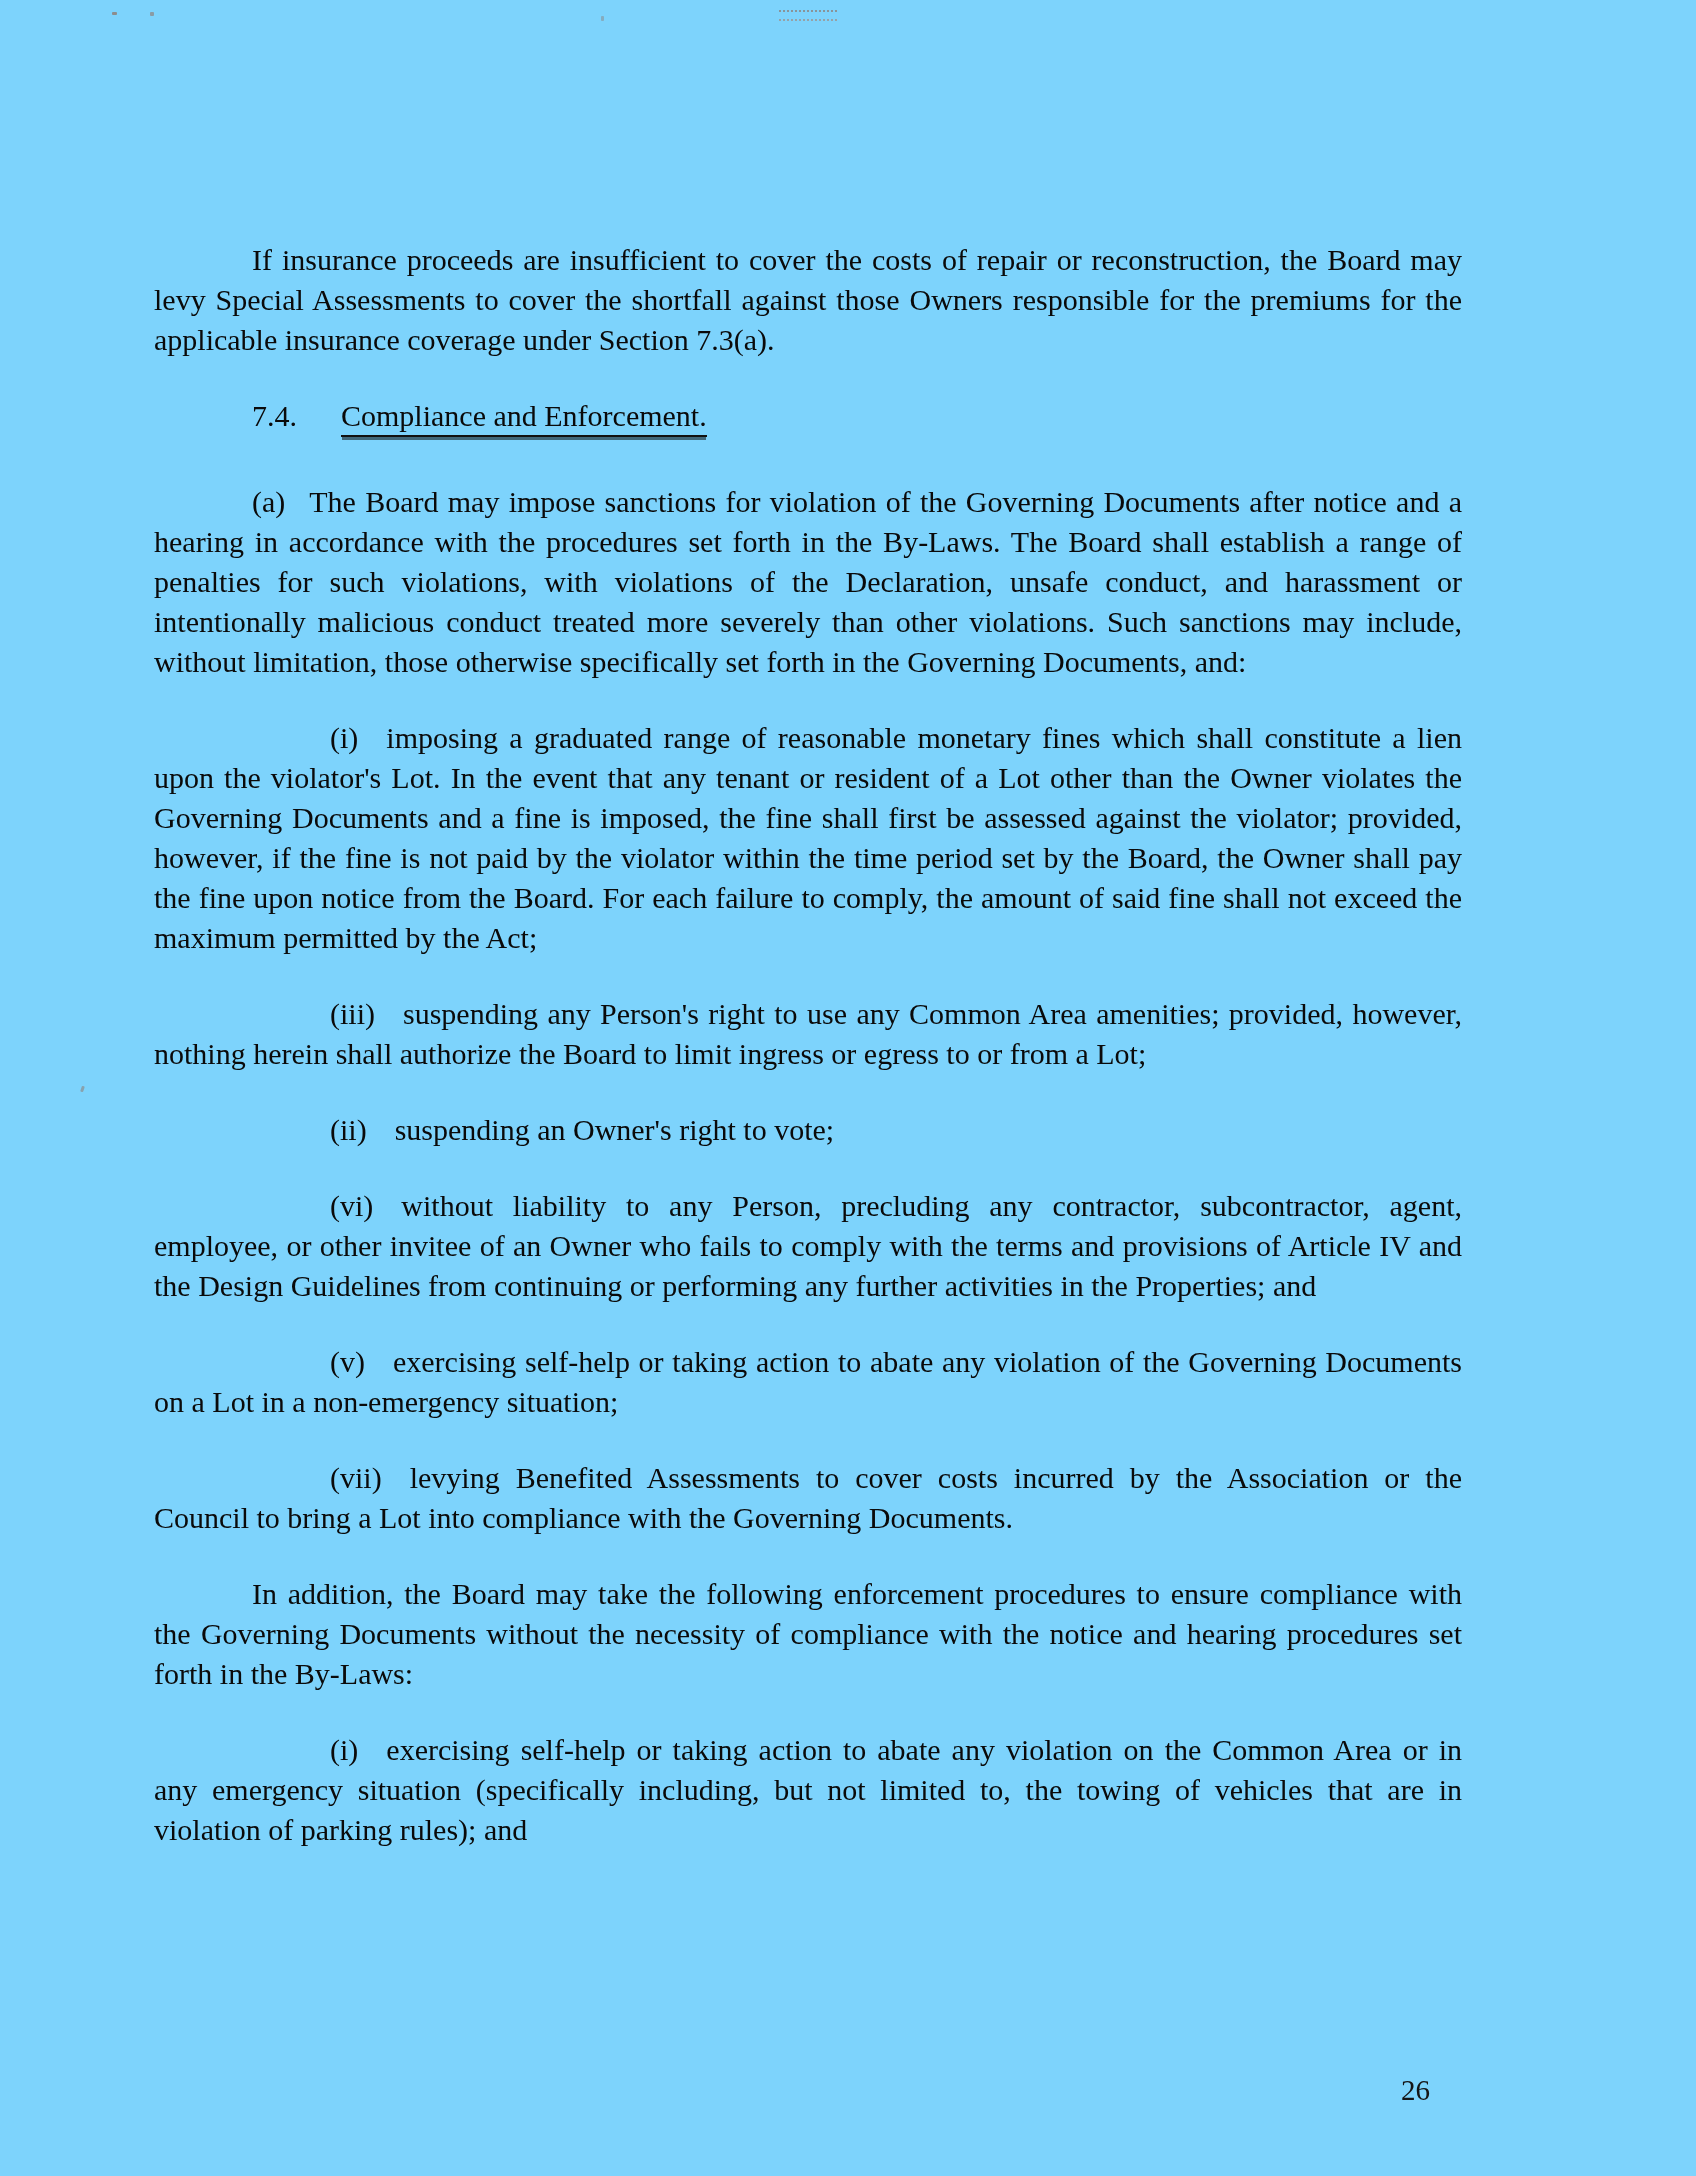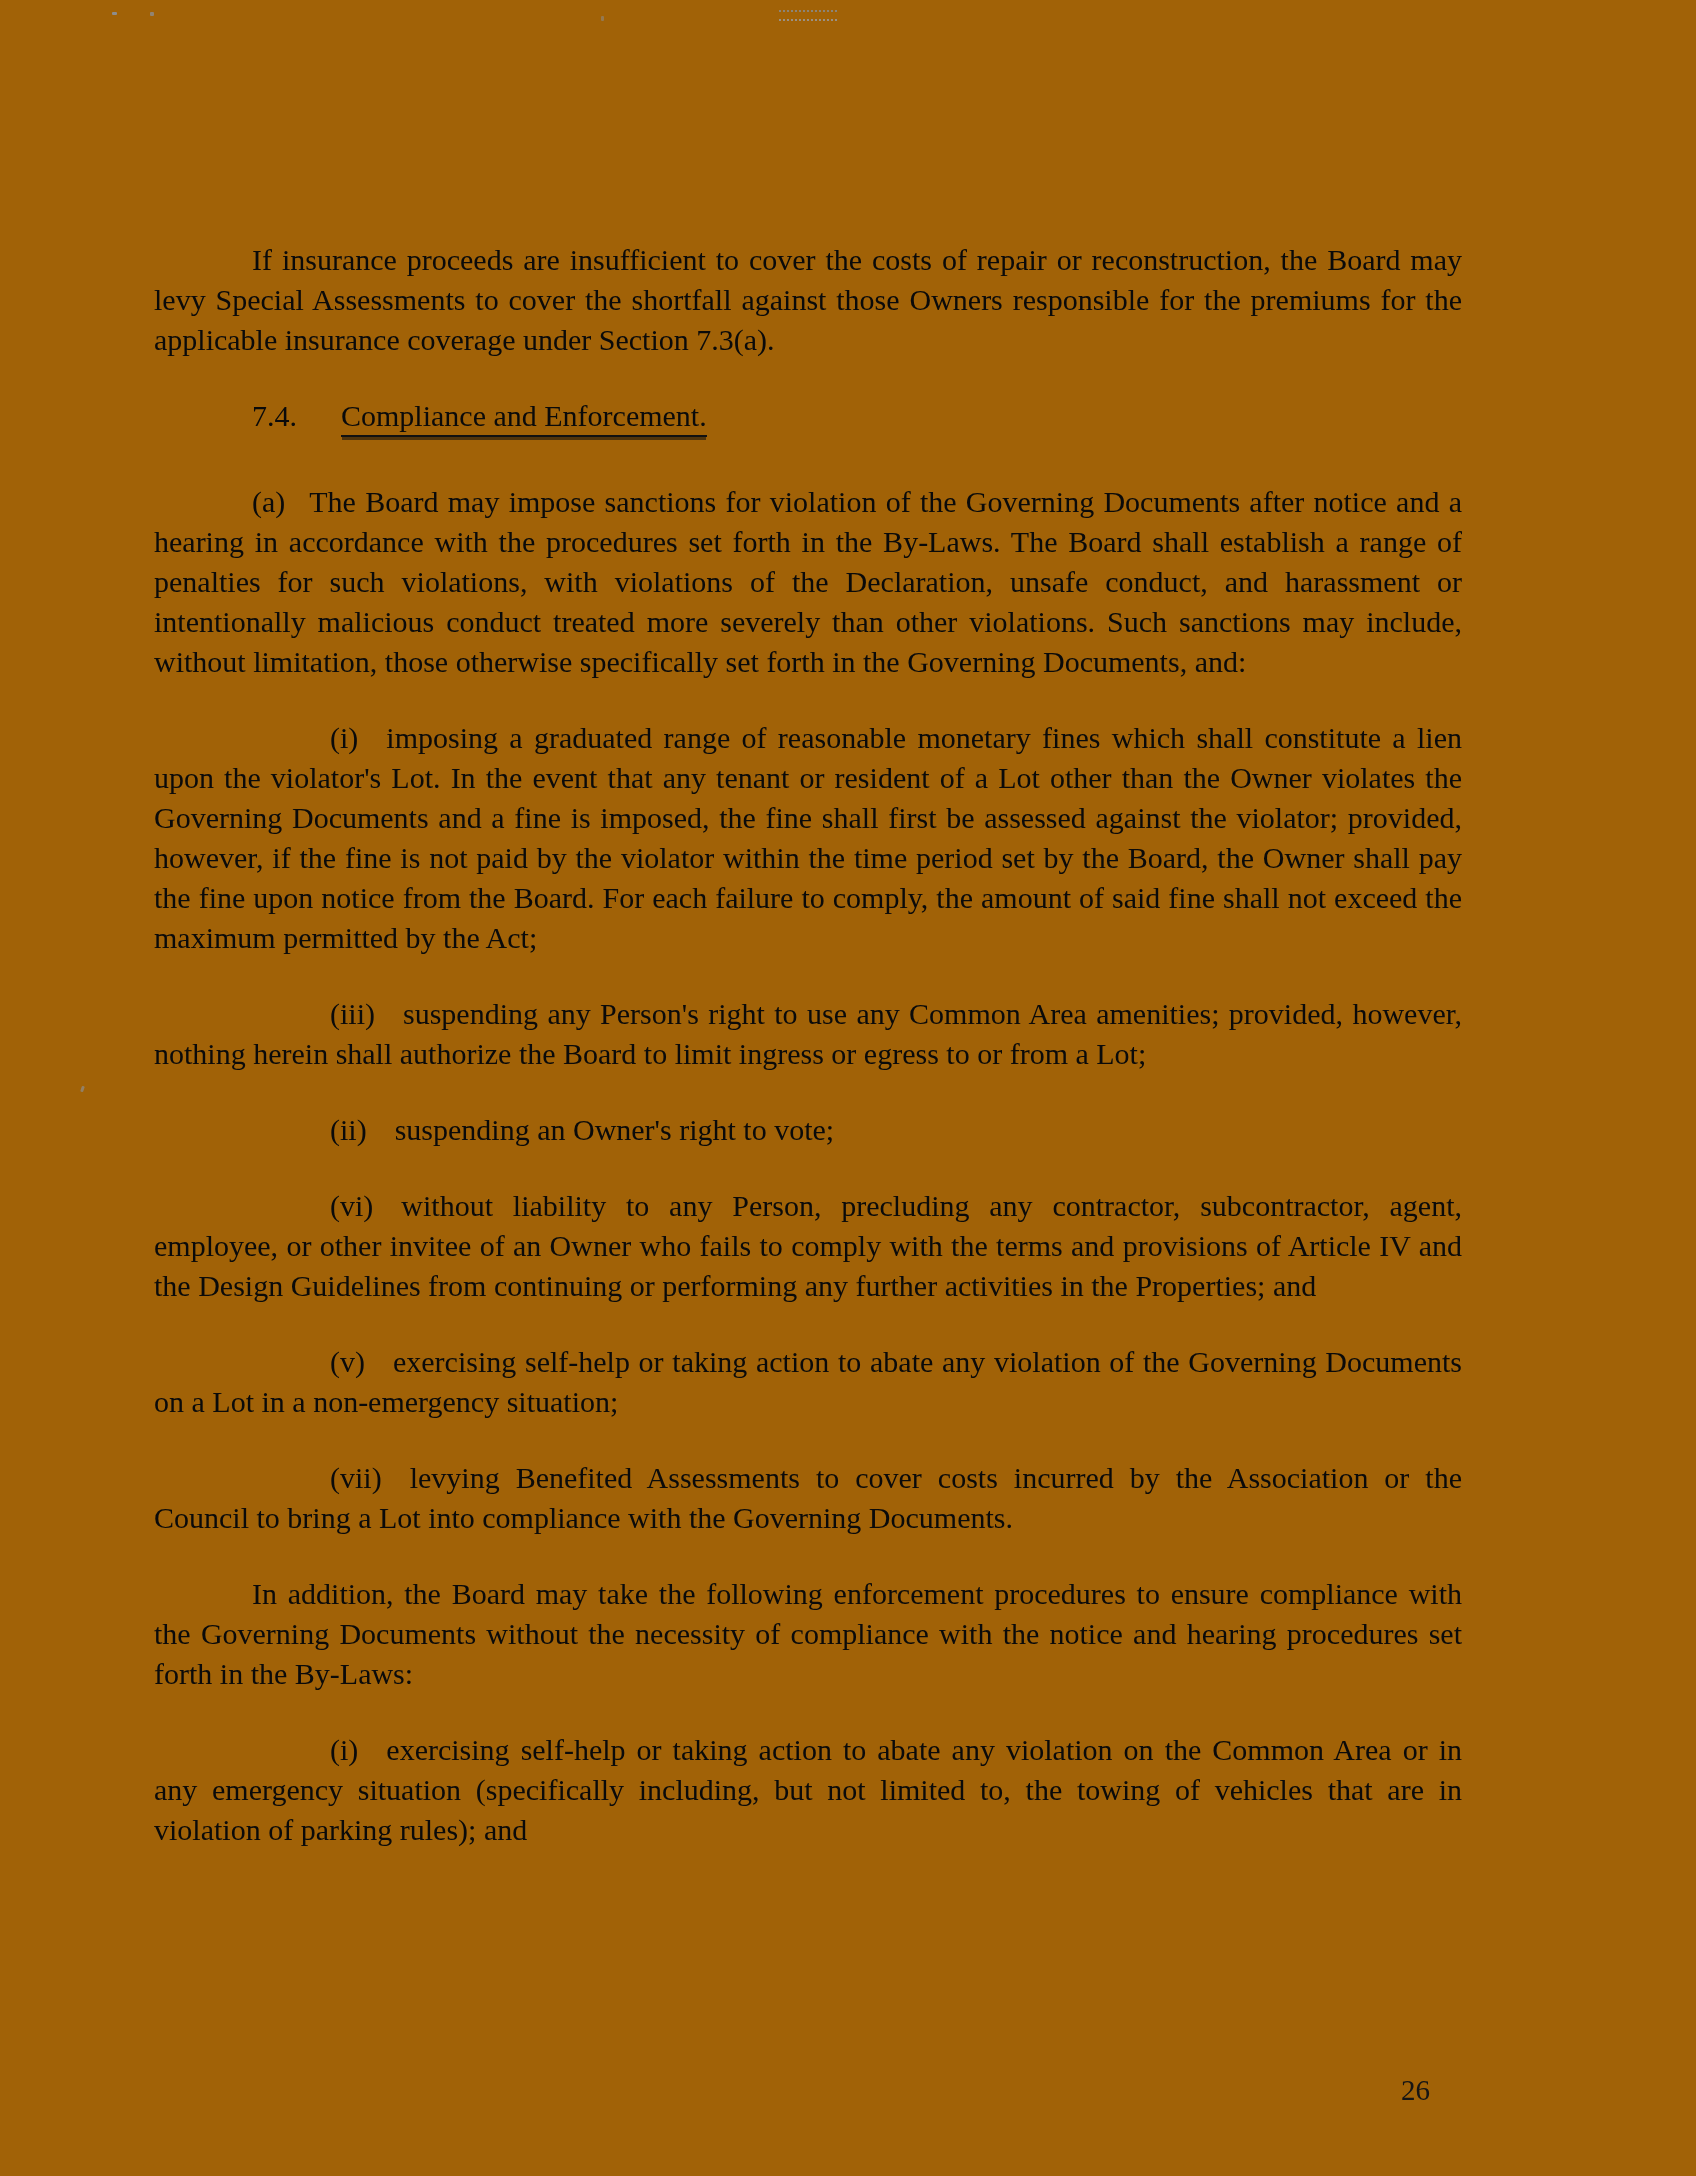--- a/index.html
+++ b/index.html
@@ -5,21 +5,21 @@
   html, body {
     margin: 0;
     padding: 0;
     background: #888;
   }
   .page {
     position: relative;
     width: 1696px;
     height: 2176px;
     margin: 0 auto;
-    background: #a16207;
+    background: #7dd3fc;
     overflow: hidden;
     font-family: "Liberation Serif", "DejaVu Serif", serif;
     color: #101010;
   }
   .content {
     position: absolute;
     left: 154px;
     top: 240px;
     width: 1308px;
     font-size: 30px;

